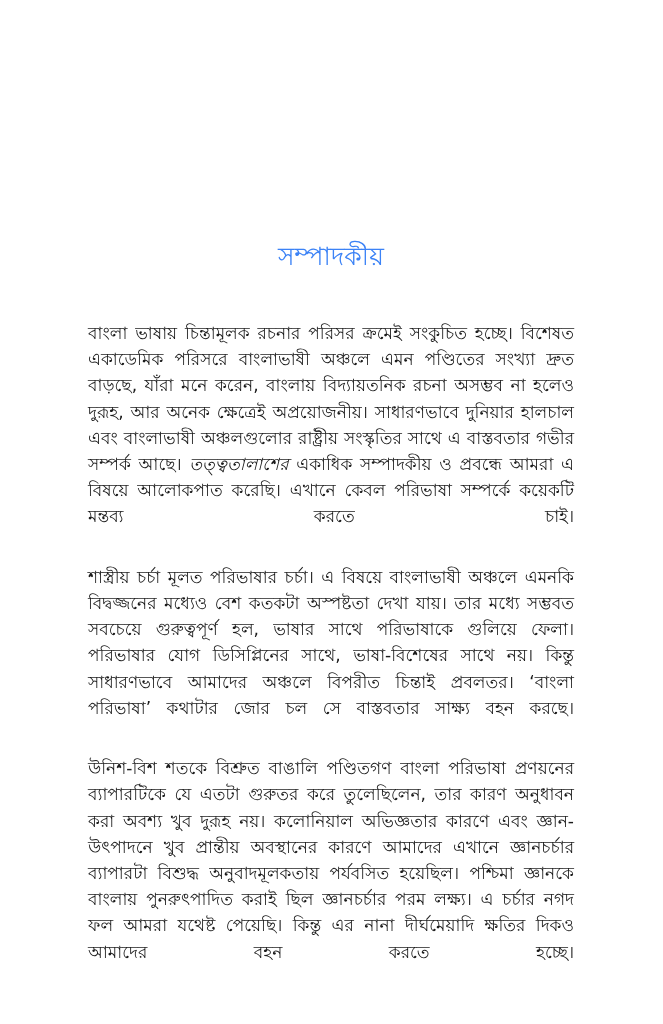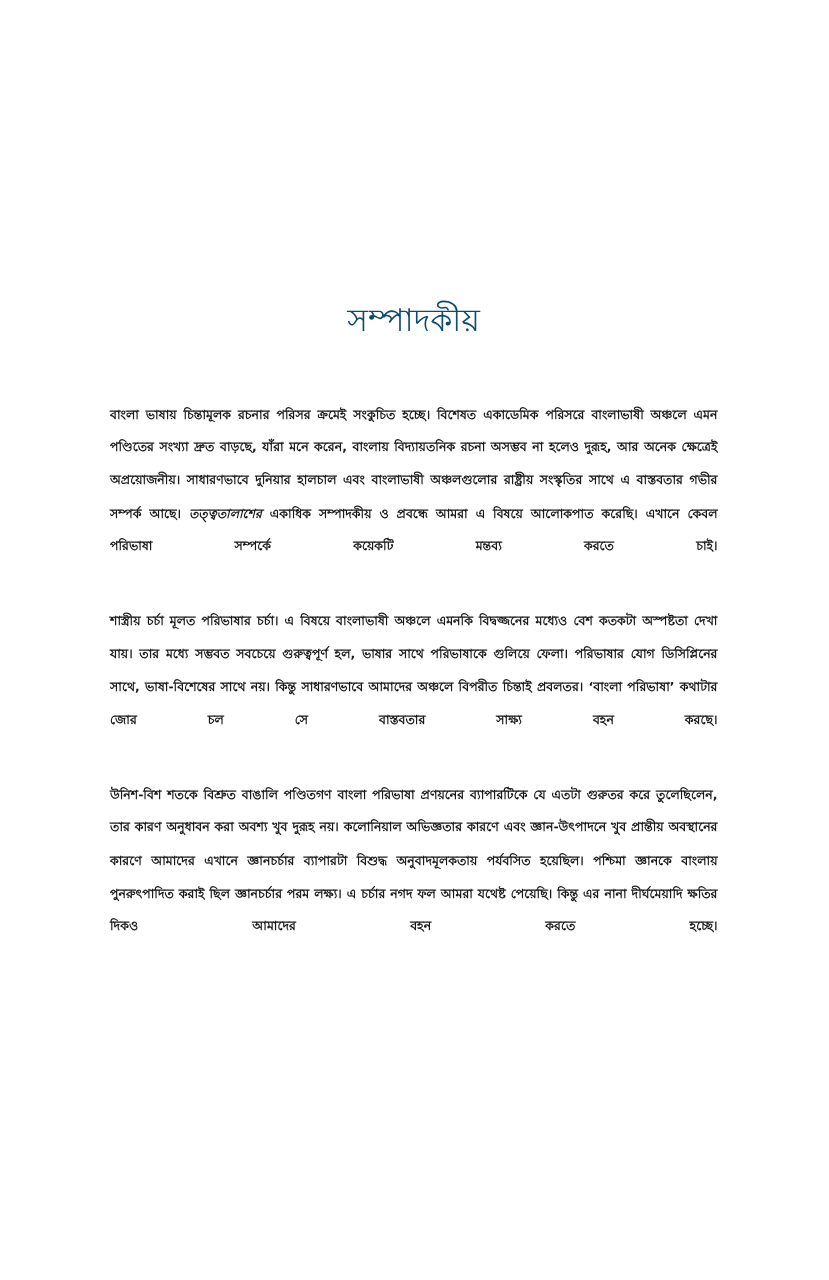--- a/index.html
+++ b/index.html
@@ -29,35 +29,34 @@
     left: 88px;
     top: 240px;
     width: 486px;
   }
 
   .doc-title {
     font-size: 25px;
     line-height: 34px;
     text-align: center;
     font-weight: 400;
-    color: #0c4a6e;
+    color: #3b82f6;
     margin: 0 0 46px 0;
     letter-spacing: 0.2px;
   }
 
   .para {
-    font-size: 10px;
+    font-size: 17px;
     line-height: 26.2px;
     text-align: justify;
     text-justify: inter-word;
     color: #1a1a1a;
     margin: 0 0 8px 0;
     word-spacing: 0.2px;
     hyphens: none;
-    font-weight: bold;
   }
 
   .para:last-child {
     margin-bottom: 0;
   }
 
   .para .journal-name {
     font-style: italic;
   }
 

